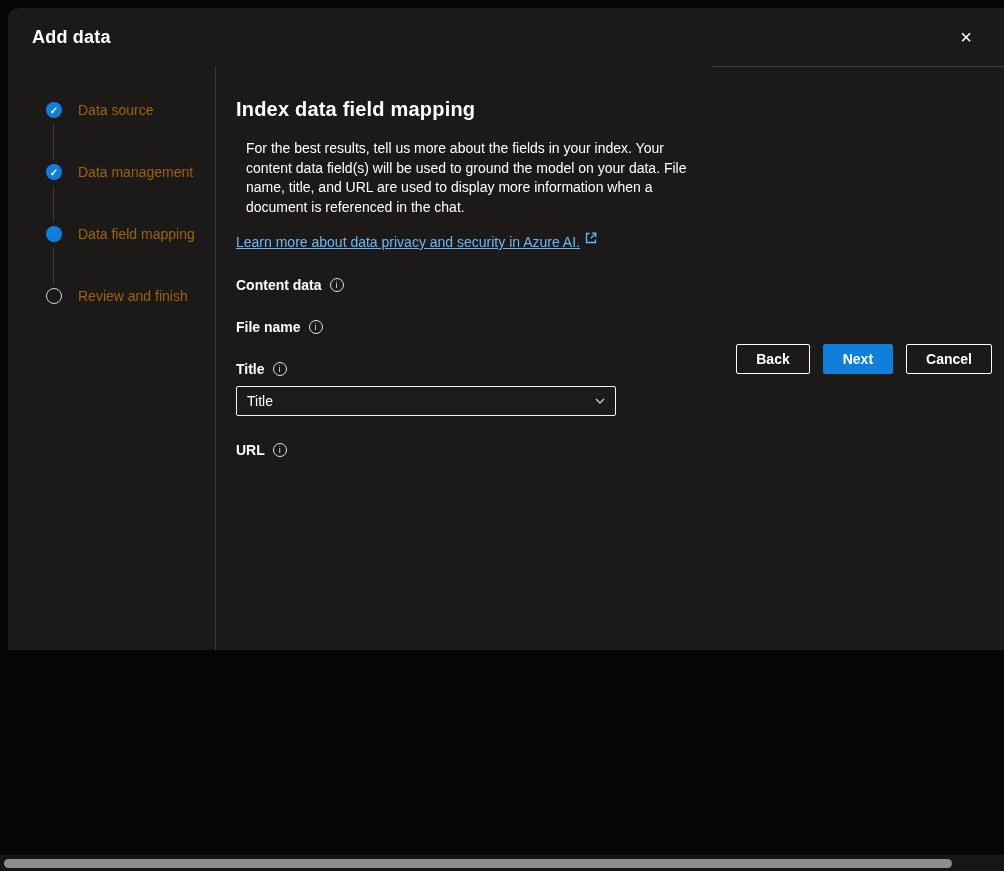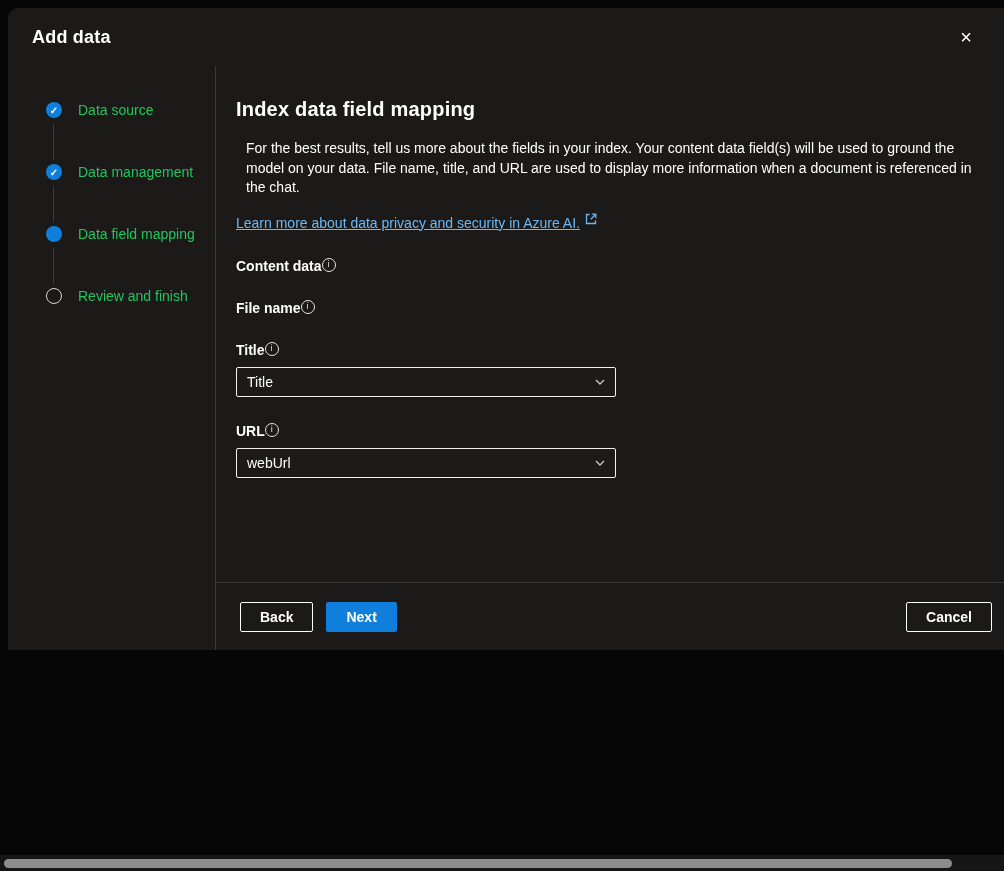--- a/index.html
+++ b/index.html
@@ -46,39 +46,39 @@
     background:var(--divider);
   }
   .step-dot {
     width:16px; height:16px; border-radius:50%; flex:0 0 16px;
     display:flex; align-items:center; justify-content:center;
     font-size:10px; font-weight:700; color:#ffffff;
   }
   .step.complete .step-dot, .step.current .step-dot { background:var(--accent); }
   .step.current .step-dot { font-size:0; }
   .step.upcoming .step-dot { background:transparent; border:1.5px solid #d6d6d6; font-size:0; }
-  .step-label { font-size:14px; color:#22c55e; white-space:nowrap; }
+  .step-label { font-size:14px; color:#a16207; white-space:nowrap; }
 
   .v-divider { width:1px; flex:0 0 1px; background:var(--divider); }
 
   
-  .content-col { flex:1; display:flex; flex-direction:column; min-width:0; }
+  .content-col { flex:1; display:flex; flex-direction:row; min-width:0; }
   .content { flex:1; padding:26px 16px 0 20px; overflow:hidden; }
   .content-heading { font-size:20px; font-weight:700; margin-top:6px; letter-spacing:.2px; }
   .content-desc { margin-top:18px; font-size:14px; line-height:19.5px; color:#ffffff;margin-left:10px; }
   .link-row { margin-top:16px; }
   .privacy-link {
     color:var(--link); font-size:14px; text-decoration:underline;
     display:inline-flex; align-items:flex-start; gap:5px; cursor:pointer;
   }
   .ext-icon { margin-top:-2px; }
 
   
   .field-group { margin-top:26px; }
-  .field-label-row { display:flex; align-items:flex-start; }
+  .field-label-row { display:flex; align-items:center; gap:8px; }
   .field-label { font-size:14px; font-weight:700; }
   .info-icon {
     width:14px; height:14px; border:1px solid #e3e3e3; border-radius:50%;
     display:inline-flex; align-items:center; justify-content:center;
     font-size:9px; color:#e3e3e3; font-style:normal; line-height:1;
   }
   .dropdown {
     margin-top:9px; width:380px; height:30px;
     border:1px solid #f3f2f1; border-radius:2px;
     background:#1c1b1a;
@@ -195,28 +195,20 @@
                 </svg>
             </span>
           </div>
         </div>
 
         <div class="field-group">
           <div class="field-label-row">
             <span class="field-label">URL</span>
             <i class="info-icon">i</i>
           </div>
-          <div class="dropdown">
-            <span class="dropdown-value">webUrl</span>
-            <span>
-              <svg width="12" height="12" viewBox="0 0 12 12" fill="none" stroke="#c8c6c4" stroke-width="1.4">
-                  <path d="M2 4 L6 8 L10 4"></path>
-                </svg>
-            </span>
-          </div>
         </div>
 
       </div>
 
       <div class="footer">
         <button class="btn btn-outline">Back</button>
         <button class="btn btn-primary">Next</button>
         <button class="btn btn-outline cancel">Cancel</button>
       </div>
     </div>

